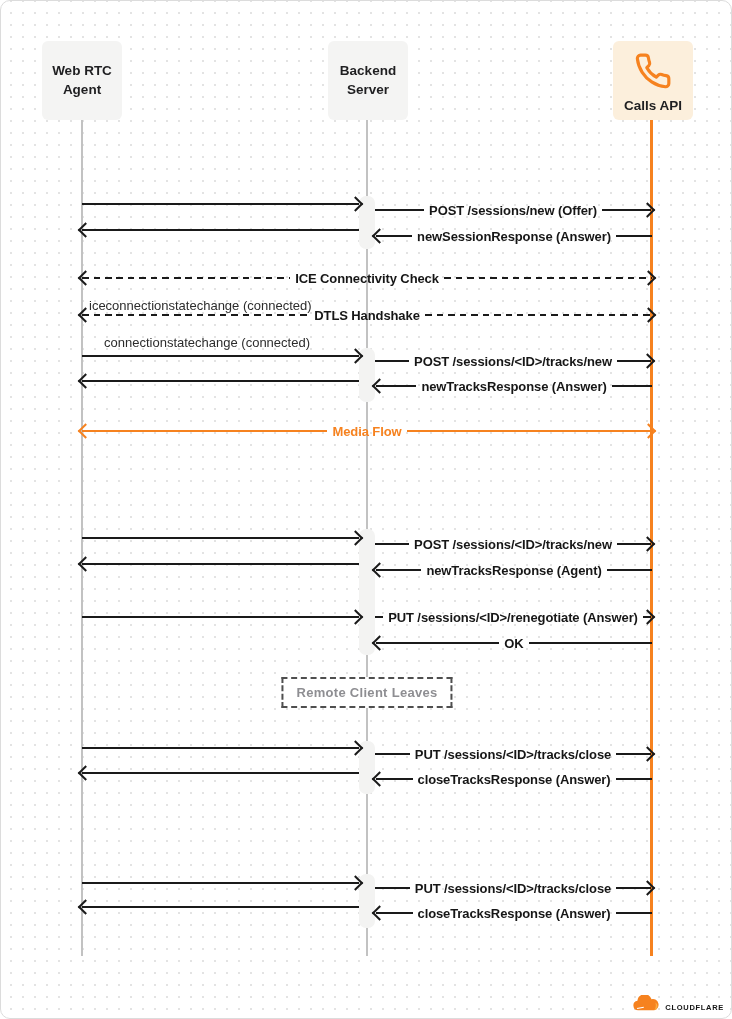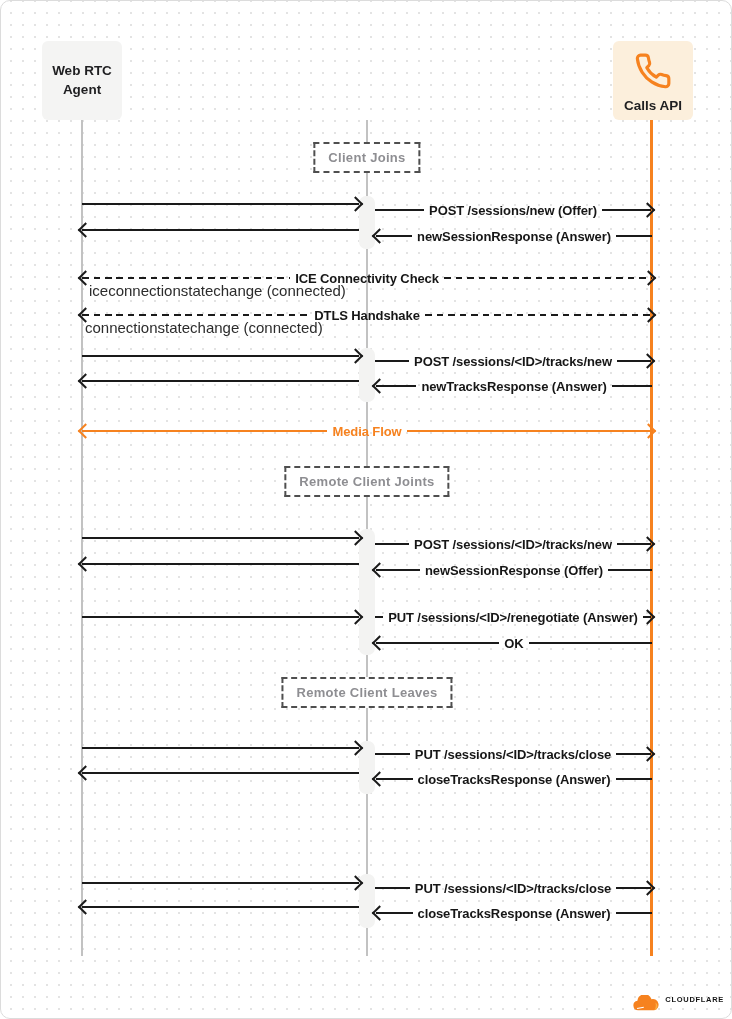--- a/index.html
+++ b/index.html
@@ -26,58 +26,59 @@
   .seg{flex:1;height:2.5px;background:#1a1a1a;min-width:3px;}
   .lbl{font-weight:700;font-size:13px;color:#161616;white-space:nowrap;padding:0 5px;letter-spacing:-0.1px;}
   .ah{position:absolute;top:0;width:11px;height:11px;box-sizing:border-box;
       border-top:2.8px solid #1a1a1a;border-right:2.8px solid #1a1a1a;}
   .ah.r{right:0;transform:translate(2px,-50%) rotate(45deg);}
   .ah.l{left:0;transform:translate(-2px,-50%) rotate(-135deg);}
   .msg.dashed .seg{background:repeating-linear-gradient(90deg,#1a1a1a 0 6.5px,transparent 6.5px 11.5px);}
   .msg.orange .seg{background:#f6821f;}
   .msg.orange .lbl{color:#f6821f;}
   .msg.orange .ah{border-color:#f6821f;}
-  .note{position:absolute;font-size:15px;color:#2c2c2c;z-index:3;white-space:nowrap;}
+  .note{position:absolute;font-size:13px;color:#2c2c2c;z-index:3;white-space:nowrap;margin-top:16px;}
   .section-box{
     position:absolute;left:366px;transform:translateX(-50%);background:#fff;
     border:2px dashed #4f4f4f;color:#8e8e92;font-weight:700;font-size:13px;
     padding:6px 13px;white-space:nowrap;z-index:4;letter-spacing:0.3px;
   }
   .footer-title{position:absolute;left:14px;top:986px;font-size:17.5px;font-weight:800;
     color:#2b2b2b;letter-spacing:0.2px;z-index:5;}
-  .brand{position:absolute;right:7px;top:994px;display:flex;align-items:flex-start;gap:6px;z-index:5;}
+  .brand{position:absolute;right:7px;top:994px;display:flex;align-items:flex-end;gap:6px;z-index:5;}
   .brand-text{font-size:7.5px;font-weight:700;color:#141414;letter-spacing:0.7px;}
 </style>
 </head>
 <body>
 
 <div class="canvas">
 
   <div class="actor" style="left:41px">
     <span class="alabel">Web RTC Agent</span>
+  </div>
+  <div class="actor" style="left:327px">
+    <span class="alabel">Backend Server</span>
   </div>
   <div class="actor calls" style="left:612px">
     <svg width="38" height="38" viewBox="0 0 24 24" fill="none" stroke="#f6821f" stroke-width="2" stroke-linecap="round" stroke-linejoin="round">
         <path d="M22 16.92v3a2 2 0 0 1-2.18 2 19.79 19.79 0 0 1-8.63-3.07 19.5 19.5 0 0 1-6-6 19.79 19.79 0 0 1-3.07-8.67A2 2 0 0 1 4.11 2h3a2 2 0 0 1 2 1.72 12.84 12.84 0 0 0 .7 2.81 2 2 0 0 1-.45 2.11L8.09 9.91a16 16 0 0 0 6 6l1.27-1.27a2 2 0 0 1 2.11-.45 12.84 12.84 0 0 0 2.81.7A2 2 0 0 1 22 16.92z"></path>
       </svg>
     <span class="alabel">Calls API</span>
   </div>
 
   <div class="lifeline" style="left:80px"></div>
   <div class="lifeline" style="left:365px"></div>
   <div class="lifeline orange" style="left:649px"></div>
 
   <div class="activation" style="top:195px;height:53px"></div>
   <div class="activation" style="top:347px;height:54px"></div>
   <div class="activation" style="top:528px;height:126px"></div>
   <div class="activation" style="top:740px;height:53px"></div>
   <div class="activation" style="top:873px;height:54px"></div>
 
-  <div class="section-box" style="top:141px">Client Joins</div>
-  <div class="section-box" style="top:465px">Remote Client Joints</div>
   <div class="section-box" style="top:676px">Remote Client Leaves</div>
 
   <div class="msg plain" style="top:203px;left:81px;width:277px">
     <span class="seg"></span>
       <span class="ah r"></span>
   </div>
   <div class="msg" style="top:209px;left:374px;width:276px">
     <span class="seg"></span>
       <span class="lbl">POST /sessions/new (Offer)</span>
       <span class="seg"></span>
@@ -103,21 +104,21 @@
   </div>
   <div class="note" style="top:281px;left:88px">iceconnectionstatechange (connected)</div>
 
   <div class="msg dashed" style="top:314px;left:81px;width:570px">
     <span class="seg"></span>
       <span class="lbl">DTLS Handshake</span>
       <span class="seg"></span>
       <span class="ah l"></span>
       <span class="ah r"></span>
   </div>
-  <div class="note" style="top:318px;left:84px">connectionstatechange (connected)</div>
+  <div class="note" style="top:318px;left:103px">connectionstatechange (connected)</div>
 
   <div class="msg plain" style="top:355px;left:81px;width:277px">
     <span class="seg"></span>
       <span class="ah r"></span>
   </div>
   <div class="msg" style="top:360px;left:374px;width:276px">
     <span class="seg"></span>
       <span class="lbl">POST /sessions/&lt;ID&gt;/tracks/new</span>
       <span class="seg"></span>
       <span class="ah r"></span>
@@ -150,21 +151,21 @@
       <span class="lbl">POST /sessions/&lt;ID&gt;/tracks/new</span>
       <span class="seg"></span>
       <span class="ah r"></span>
   </div>
   <div class="msg plain" style="top:563px;left:81px;width:277px">
     <span class="seg"></span>
       <span class="ah l"></span>
   </div>
   <div class="msg" style="top:569px;left:375px;width:276px">
     <span class="seg"></span>
-      <span class="lbl">newSessionResponse (Offer)</span>
+      <span class="lbl">newTracksResponse (Agent)</span>
       <span class="seg"></span>
       <span class="ah l"></span>
   </div>
   <div class="msg plain" style="top:616px;left:81px;width:277px">
     <span class="seg"></span>
       <span class="ah r"></span>
   </div>
   <div class="msg" style="top:616px;left:374px;width:276px">
     <span class="seg"></span>
       <span class="lbl">PUT /sessions/&lt;ID&gt;/renegotiate (Answer)</span>

